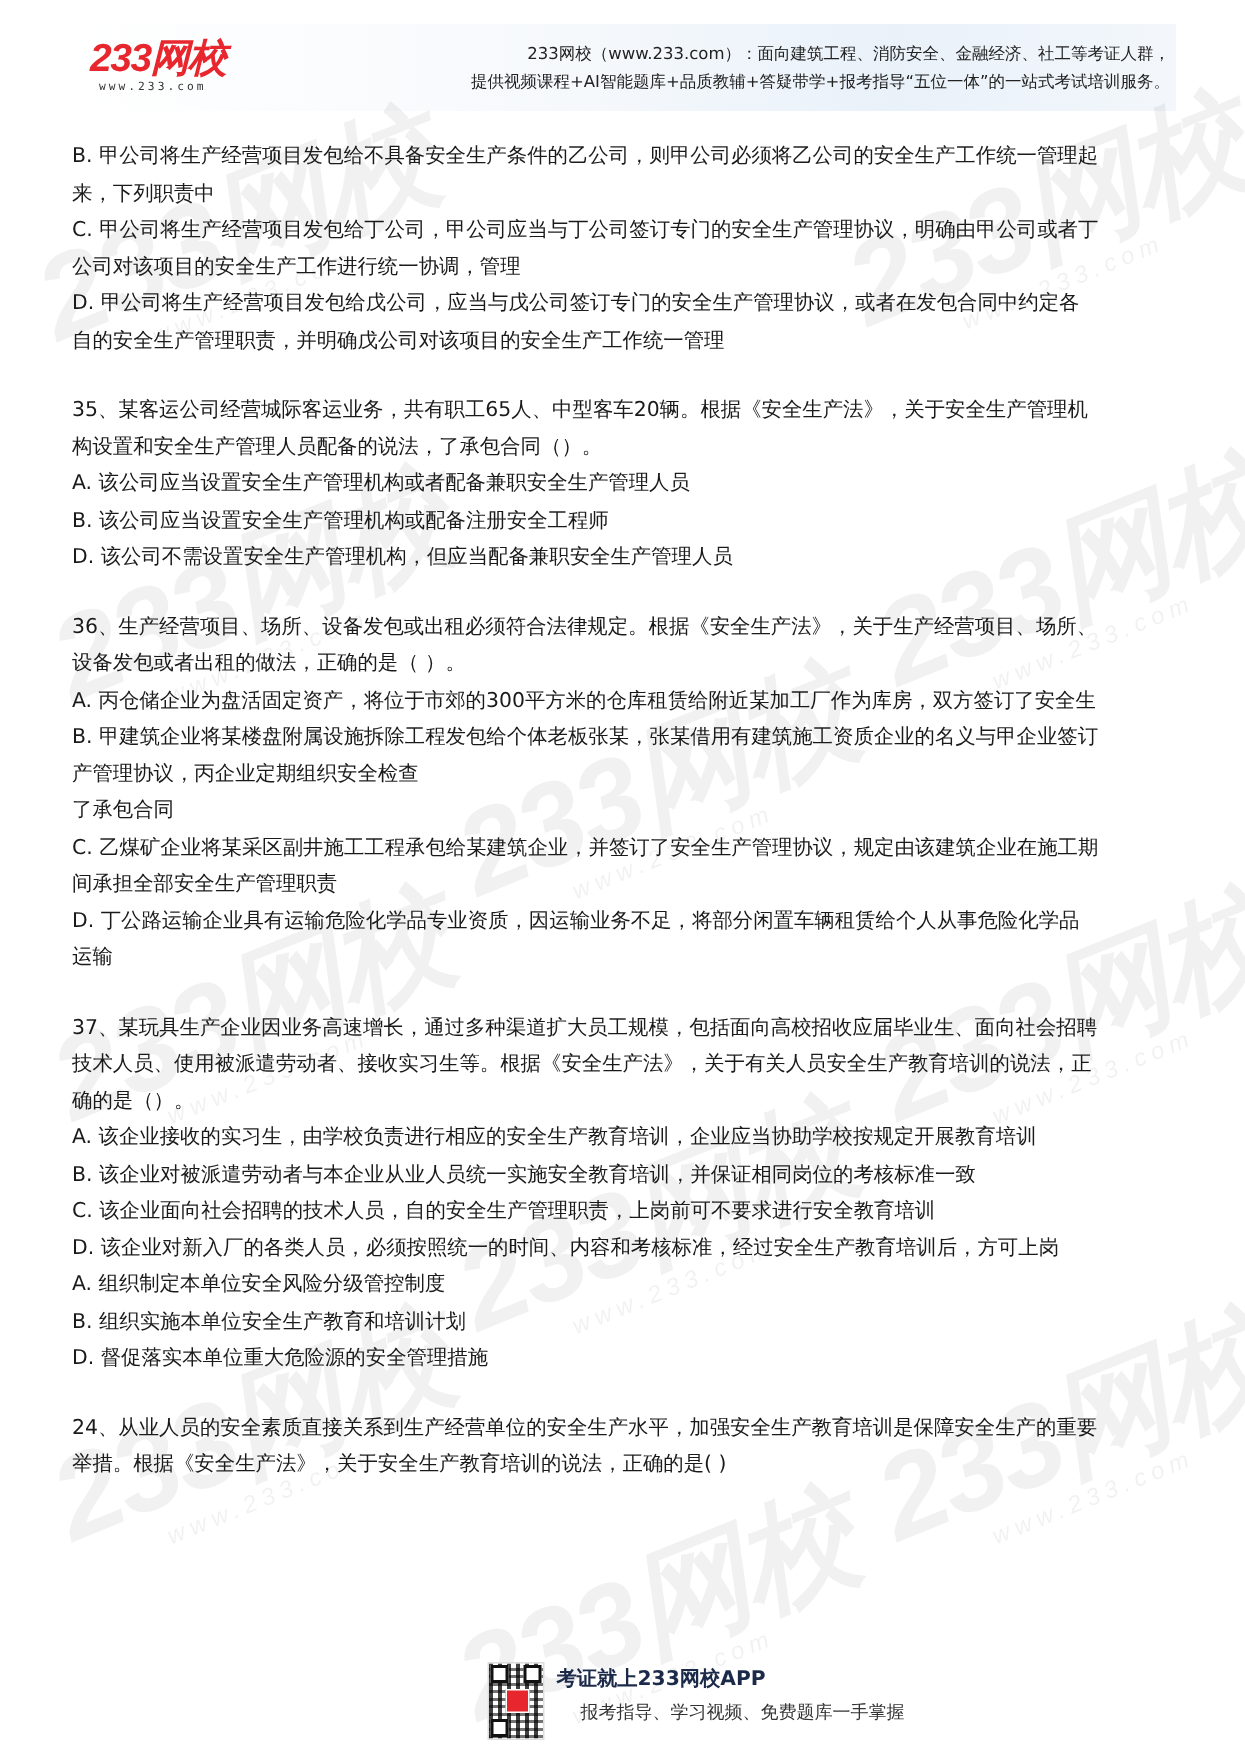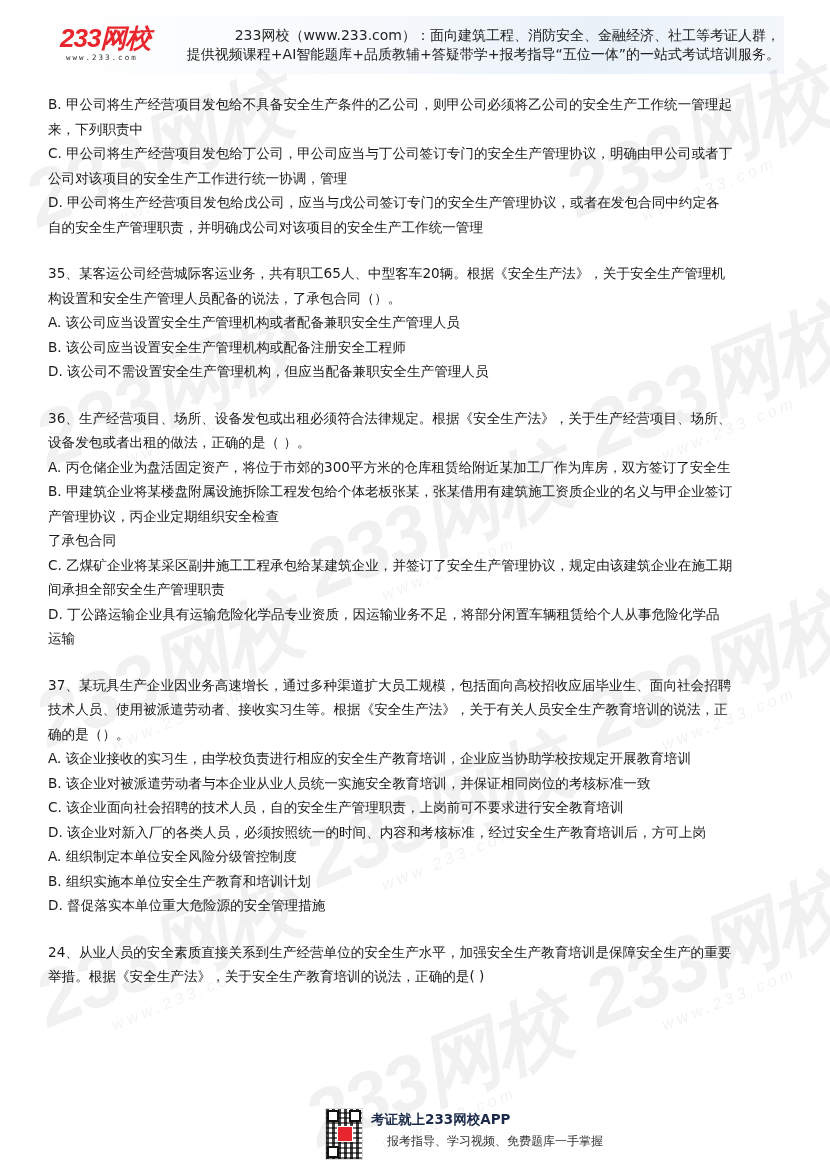--- a/index.html
+++ b/index.html
@@ -6,21 +6,21 @@
   body { width: 830px; height: 1174px; position: relative; overflow: hidden;
          font-family: "DejaVu Sans", "Liberation Sans", sans-serif; color: #1a1a1a; }
   .header { position: absolute; left: 40px; top: 16px; width: 744px; height: 58px;
             background: linear-gradient(90deg, #ffffff 0%, #f6f9fc 45%, #e9f1f9 75%, #f3f7fb 100%); }
   .logo { position: absolute; left: 20px; top: 8px; }
   .logo-text { font-family: "Liberation Sans", sans-serif; font-weight: bold; font-style: italic;
                font-size: 26px; color: #e8262d; letter-spacing: -1px; line-height: 28px; }
   .logo-url { font-family: "DejaVu Sans Mono", monospace; font-size: 7.5px; color: #333;
               letter-spacing: 2px; margin-left: 6px; margin-top: 1px; }
   .header-desc { position: absolute; right: 4px; top: 10px; text-align: right;
-                 font-size: 14px; line-height: 19px; color: #222; }
+                 font-size: 11px; line-height: 19px; color: #222; }
   .content { position: absolute; left: 48px; top: 92px; width: 740px; }
   .line { font-size: 13.6px; line-height: 24.5px; white-space: nowrap; }
   .gap { height: 22px; }
   .watermark { position: absolute; font-family: "Liberation Sans", sans-serif; font-weight: bold;
                font-style: italic; font-size: 78px; color: rgba(0,0,0,0.055);
                transform: rotate(-22deg); pointer-events: none; letter-spacing: -2px; white-space: nowrap; }
   .watermark small { display: block; font-size: 16px; font-weight: normal; letter-spacing: 4px;
                      margin-left: 60px; margin-top: -14px; }
   .footer { position: absolute; left: 325px; top: 1108px; height: 56px; display: flex; align-items: flex-start; }
   .qr { width: 36px; height: 50px; position: relative;

